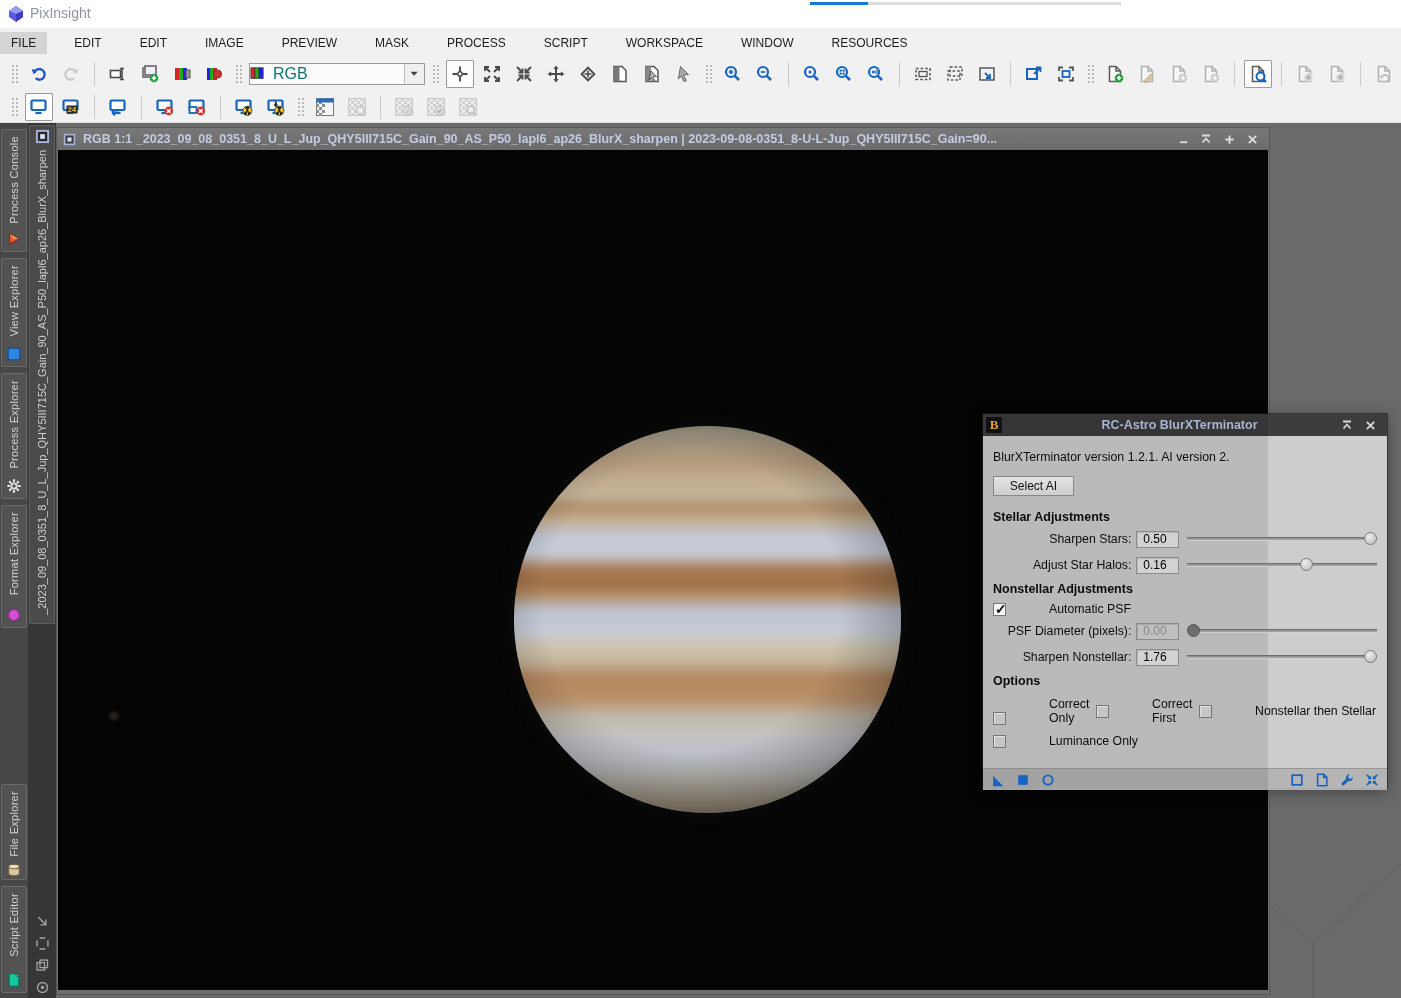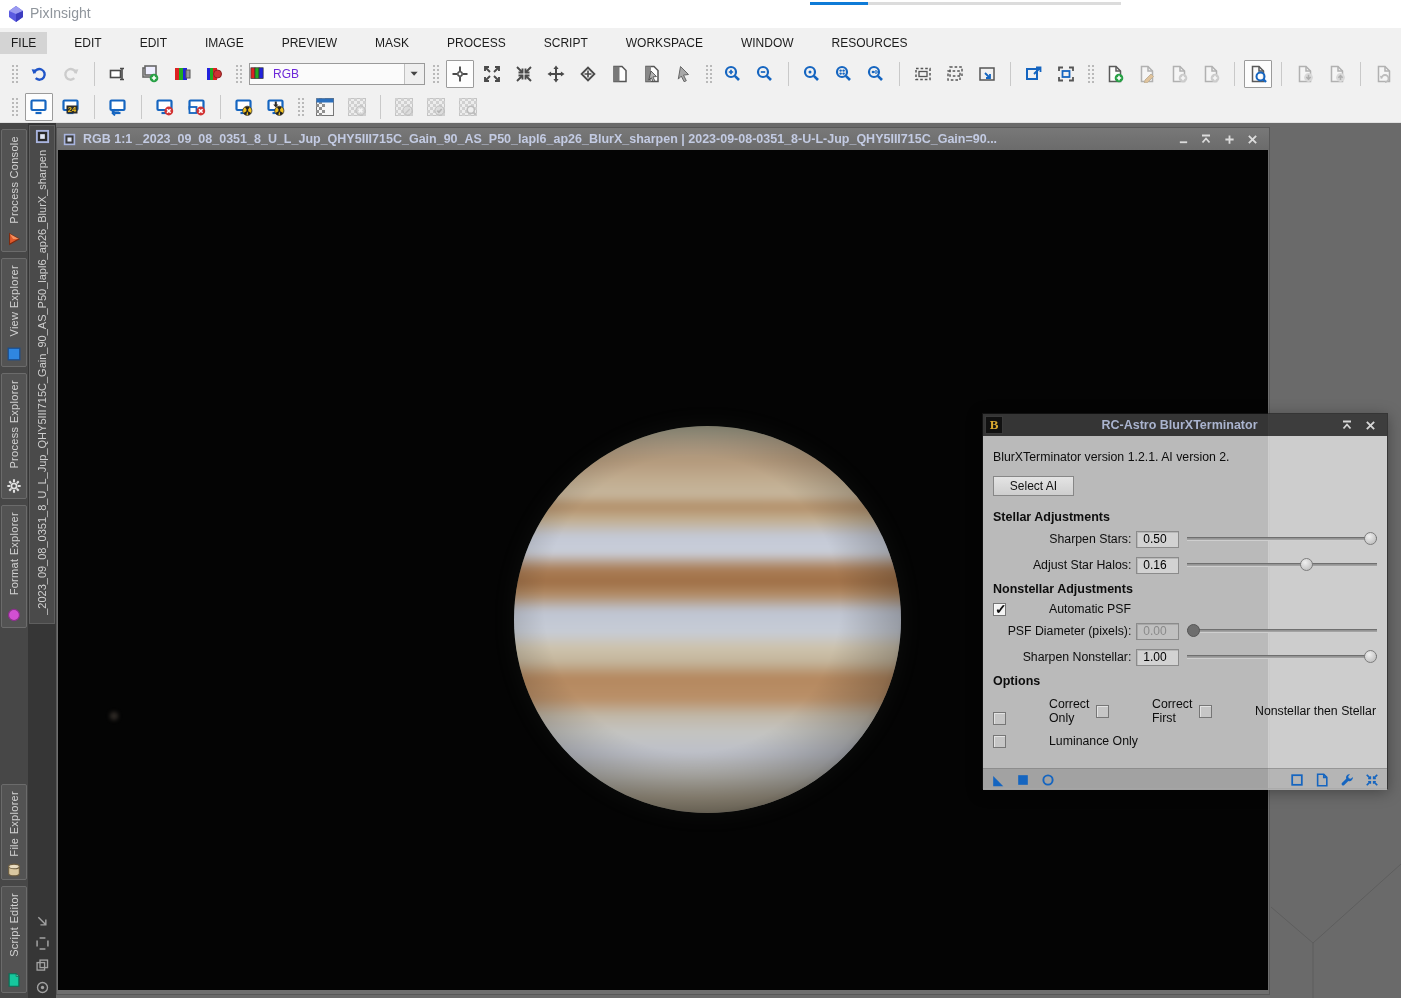--- a/index.html
+++ b/index.html
@@ -28,21 +28,21 @@
     background-size:4px 4px; background-position:1px 1px; }
   .sep { width:1px; height:24px; background:#c9c9c9; margin:0 7px; }
   .tbtn { width:28px; height:28px; display:flex; align-items:center; justify-content:center;
     border:1px solid transparent; border-radius:1px; margin:0 2px; }
   .tbtn.sel { background:#fdfdfd; border-color:#9b9b9b; }
   .tbtn.dis { opacity:.42; }
   .ticon { display:flex; align-items:center; justify-content:center; }
   .ticon svg { display:block; }
   .combo { height:22px; width:176px; background:#fbfbfb; border:1px solid #9a9a9a;
     display:flex; align-items:center; margin:0 2px; }
-  .combo-label { flex:1; font-size:12px; color:#6d28d9; padding-left:7px; }
+  .combo-label { flex:1; font-size:16px; color:#0f766e; padding-left:7px; }
   .combo-arrow { width:20px; height:20px; border-left:1px solid #c0c0c0; background:#efefef;
     display:flex; align-items:center; justify-content:center; }
 
   
   #workspace { position:relative; width:1401px; height:876px; background:#6a6a6a; overflow:hidden; }
   #cube-lines { position:absolute; left:0; top:0; pointer-events:none; }
 
   
   #dock { position:absolute; left:0; top:0; width:28px; height:876px; background:#474747;
     display:flex; flex-direction:column; align-items:center; padding-top:6px; }
@@ -808,21 +808,21 @@
           <div class="param-row">
             <span class="param-label">PSF Diameter (pixels):</span>
             <span class="param-value dis">0.00</span>
             <span class="param-slider">
               <span class="slider-track"></span>
               <span class="slider-thumb dot" style="left: calc(0% + 0px);"></span>
             </span>
           </div>
           <div class="param-row">
             <span class="param-label">Sharpen Nonstellar:</span>
-            <span class="param-value">1.00</span>
+            <span class="param-value">1.76</span>
             <span class="param-slider">
               <span class="slider-track"></span>
               <span class="slider-thumb" style="left: calc(100% - 13px);"></span>
             </span>
           </div>
         </div>
       <div class="dlg-heading">Options</div>
       <div id="options-row1">
           <span class="chk-row opt-w1">
             <span class="chk-box"></span>

